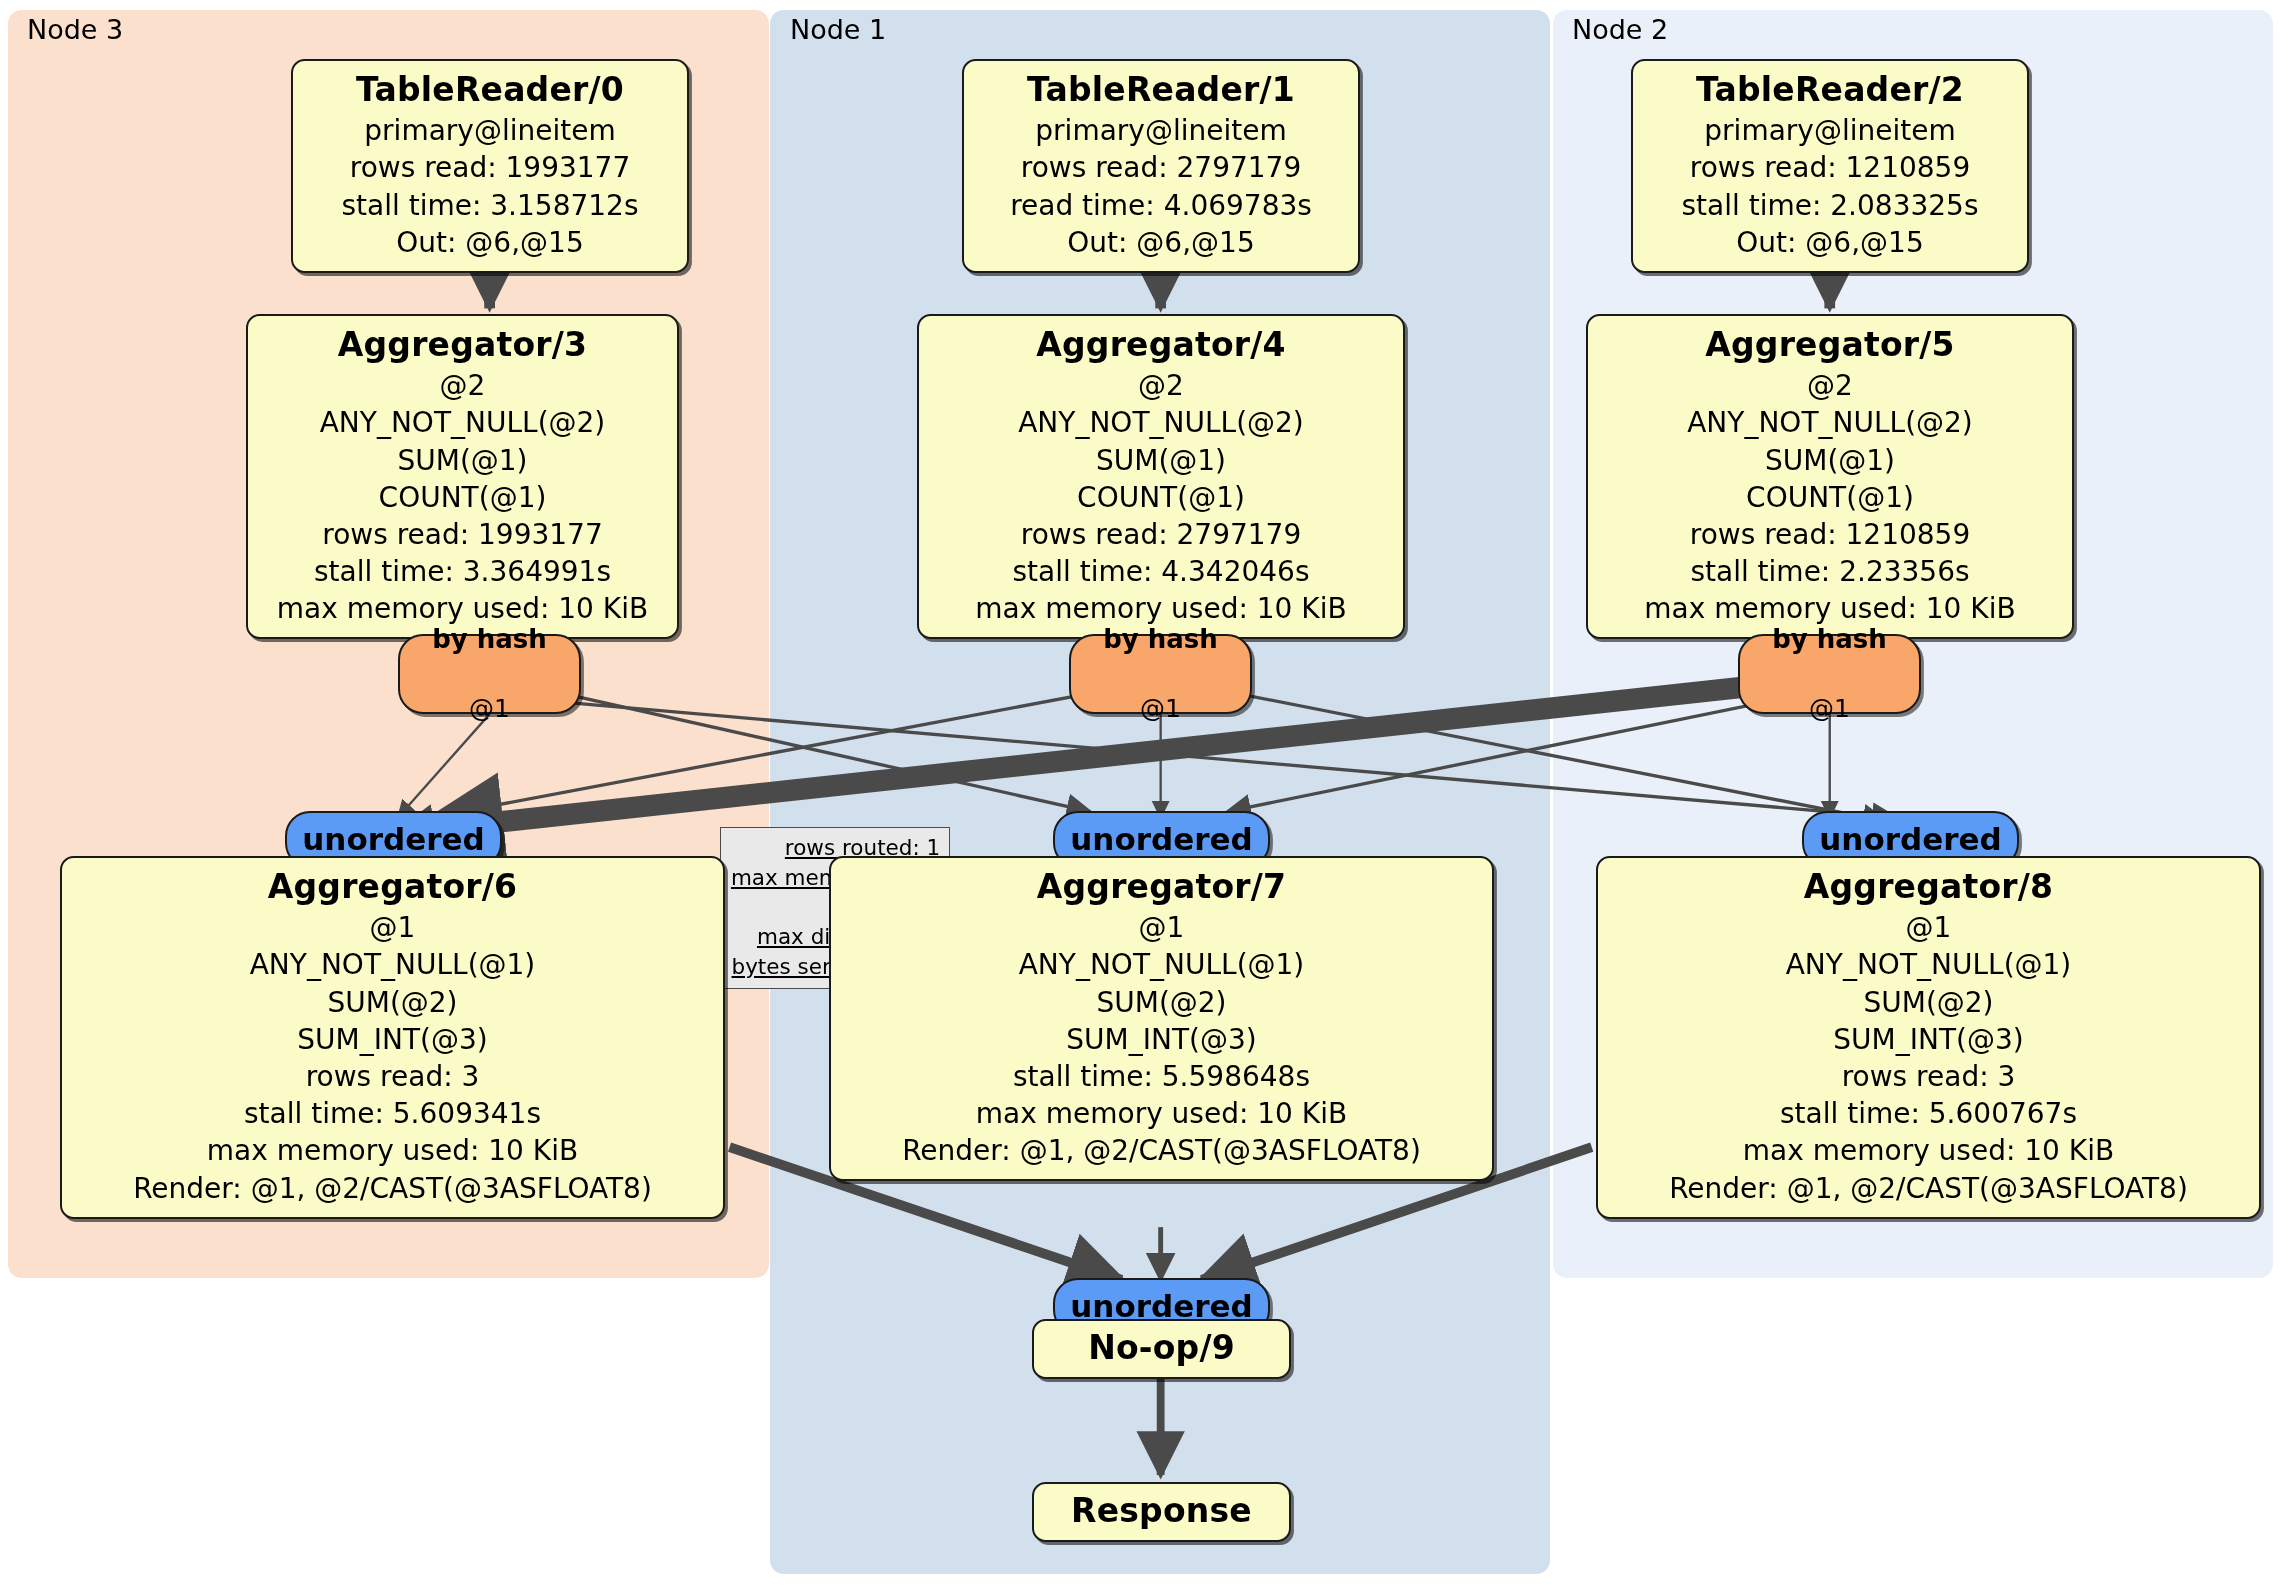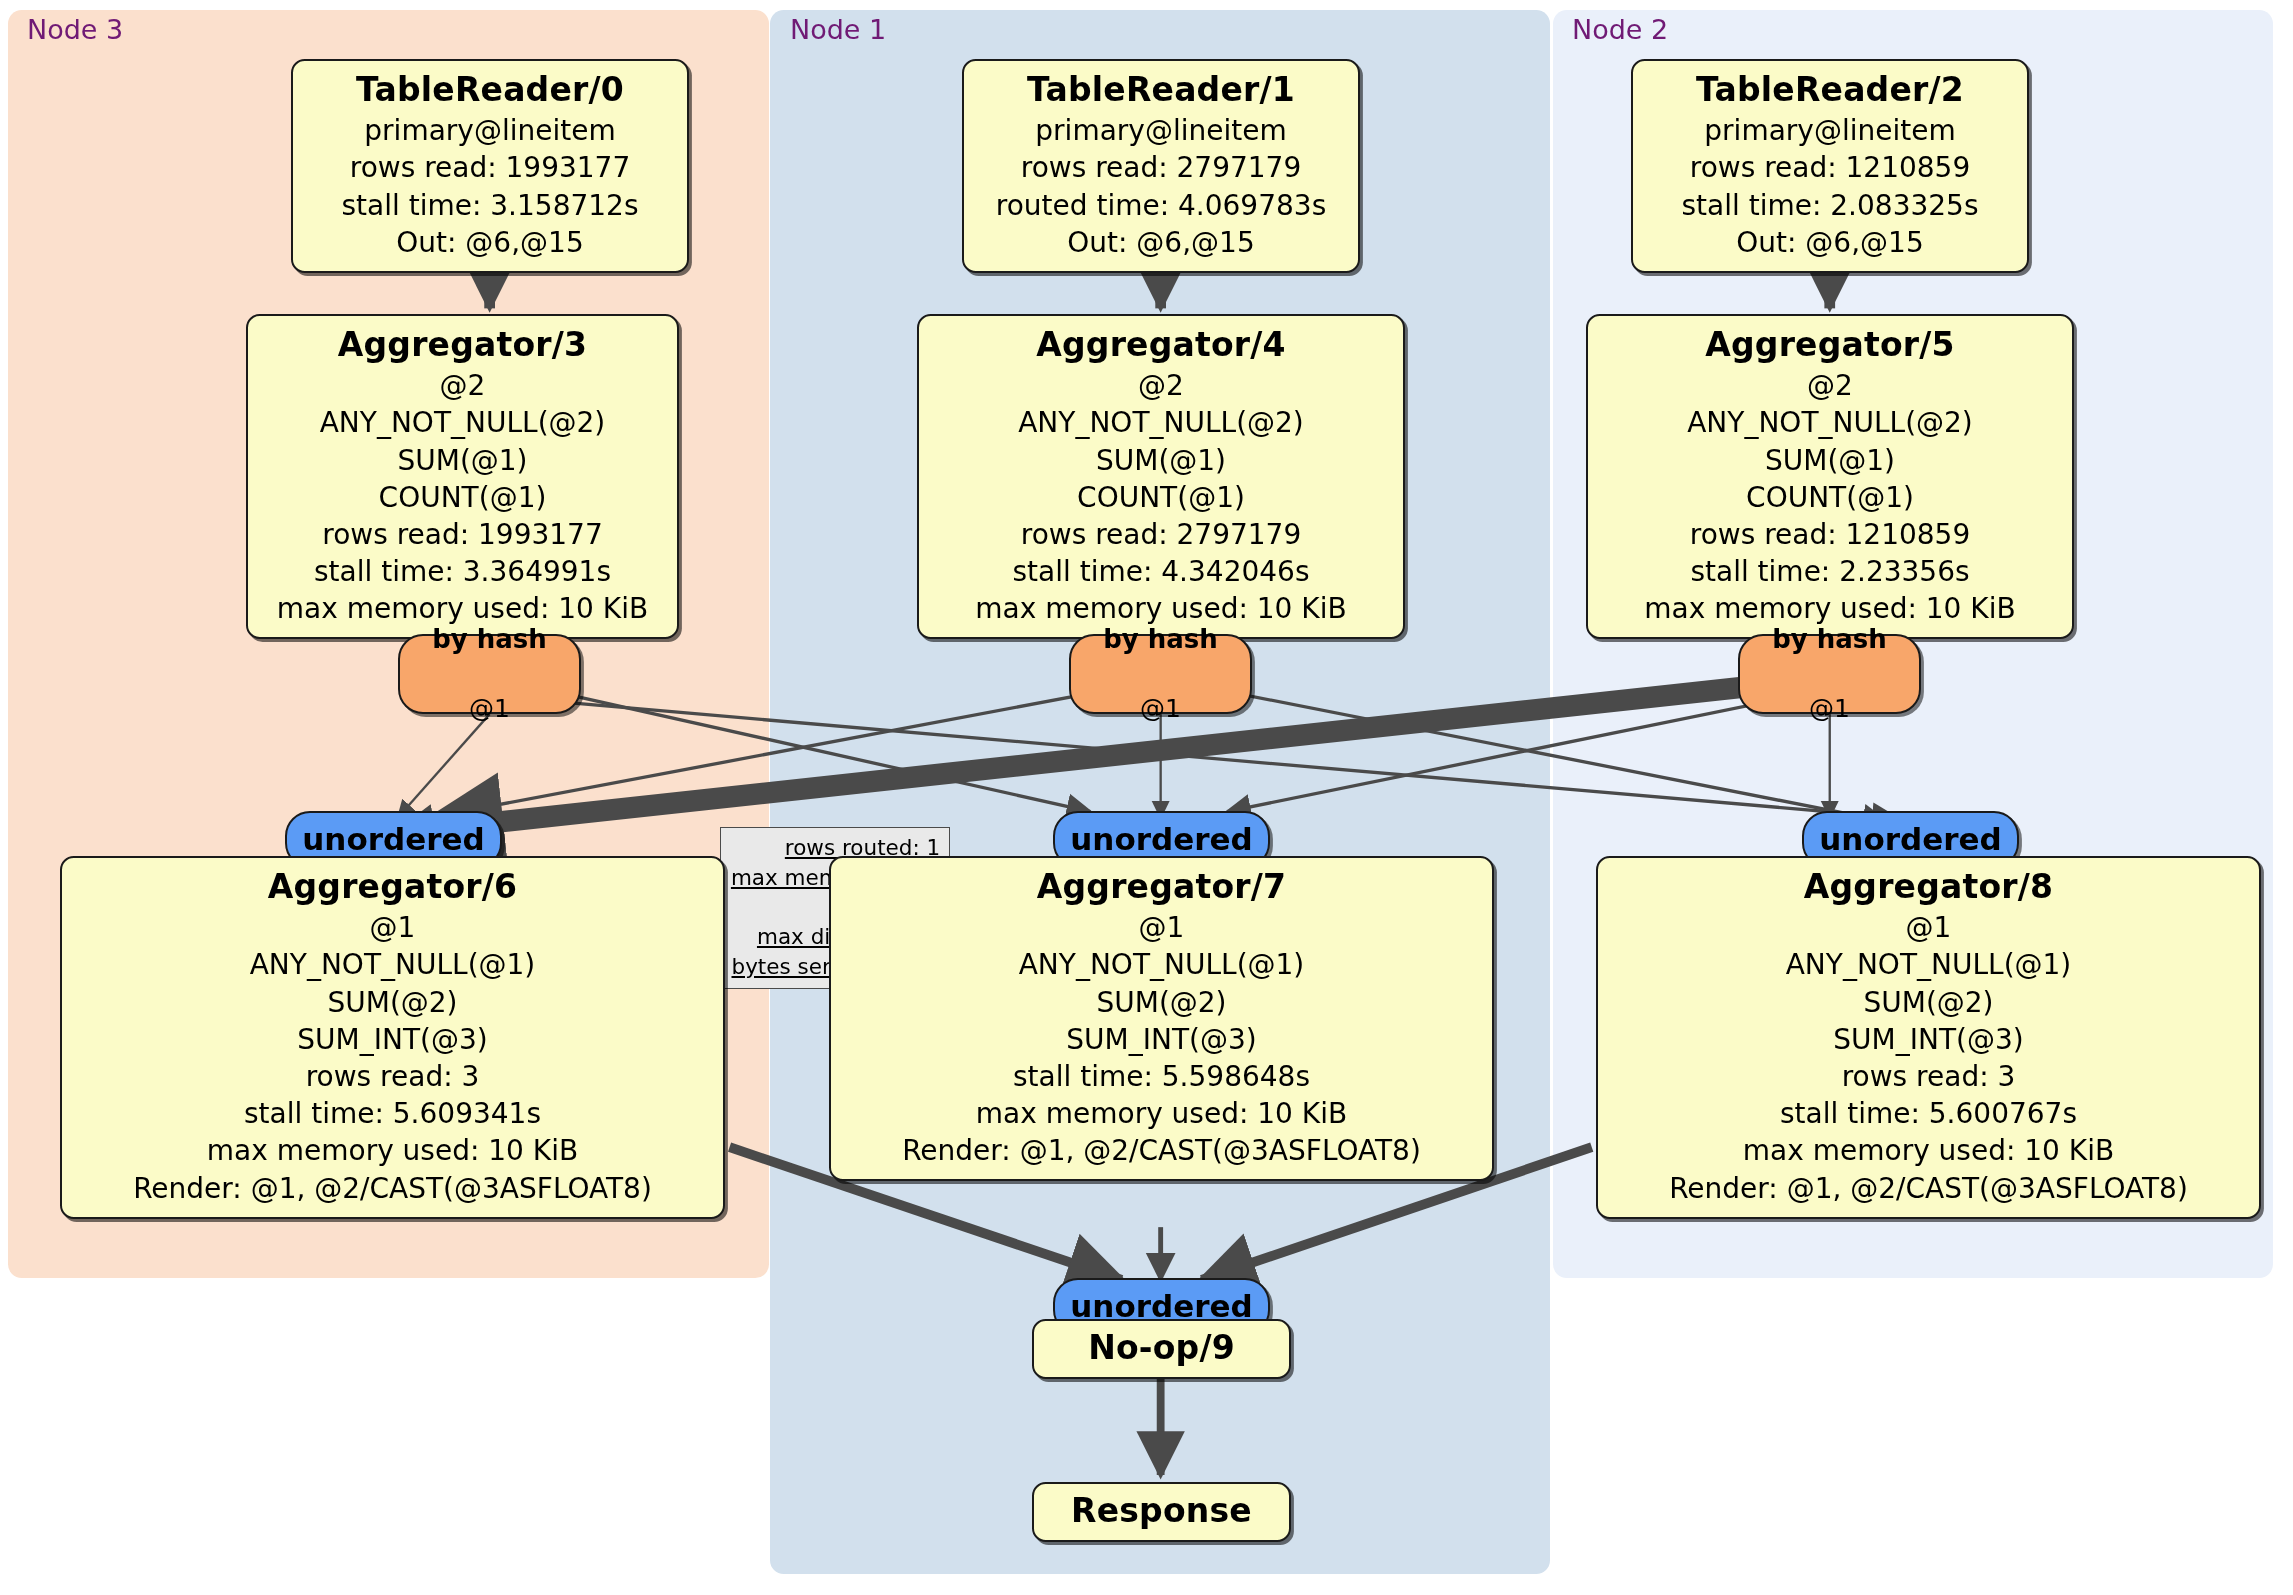--- a/index.html
+++ b/index.html
@@ -19,21 +19,21 @@
 
   
   .region {
     position: absolute;
     border-radius: 13.7px;
     box-sizing: border-box;
   }
   .region-label {
     position: absolute;
     font-size: 27px;
-    color: #701a75;
+    color: #000000;
     font-family: "DejaVu Sans", "Liberation Sans", sans-serif;
     white-space: nowrap;
   }
 
   
   #edges {
     position: absolute;
     left: 0; top: 0;
     width: 2294px;
     height: 1596px;
@@ -175,21 +175,21 @@
     <span class="line">primary@lineitem</span>
     <span class="line">rows read: 1993177</span>
     <span class="line">stall time: 3.158712s</span>
     <span class="line">Out: @6,@15</span>
   </div>
 
   <div class="proc" style="left:962px; top:59px; width:398px;">
     <span class="title">TableReader/1</span>
     <span class="line">primary@lineitem</span>
     <span class="line">rows read: 2797179</span>
-    <span class="line">routed time: 4.069783s</span>
+    <span class="line">read time: 4.069783s</span>
     <span class="line">Out: @6,@15</span>
   </div>
 
   <div class="proc" style="left:1631px; top:59px; width:398px;">
     <span class="title">TableReader/2</span>
     <span class="line">primary@lineitem</span>
     <span class="line">rows read: 1210859</span>
     <span class="line">stall time: 2.083325s</span>
     <span class="line">Out: @6,@15</span>
   </div>

